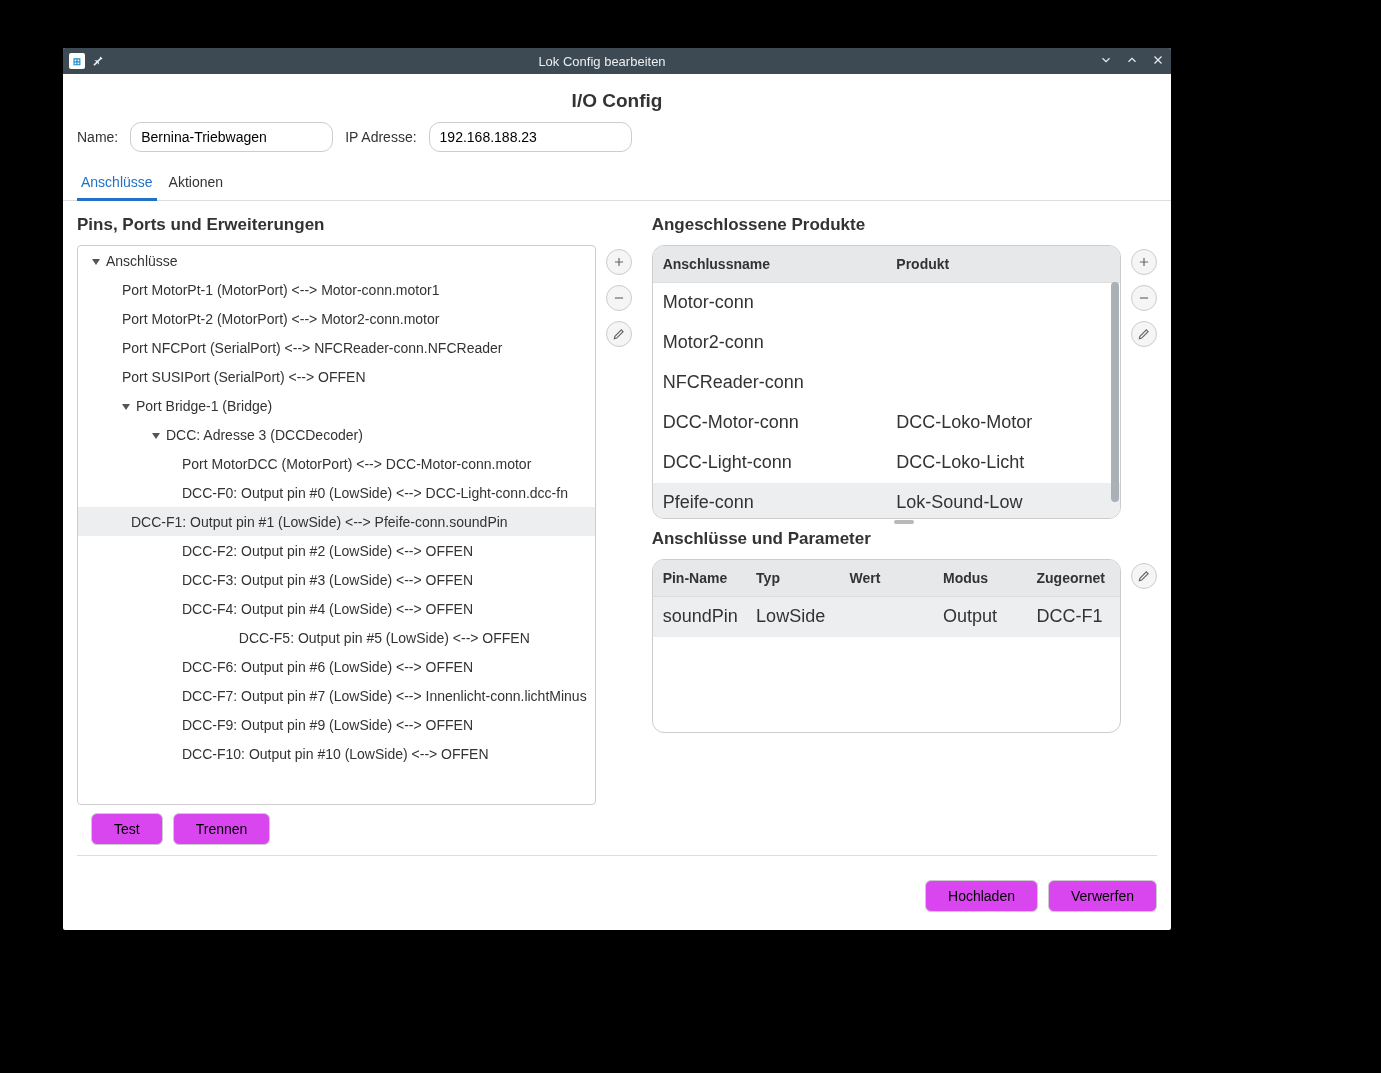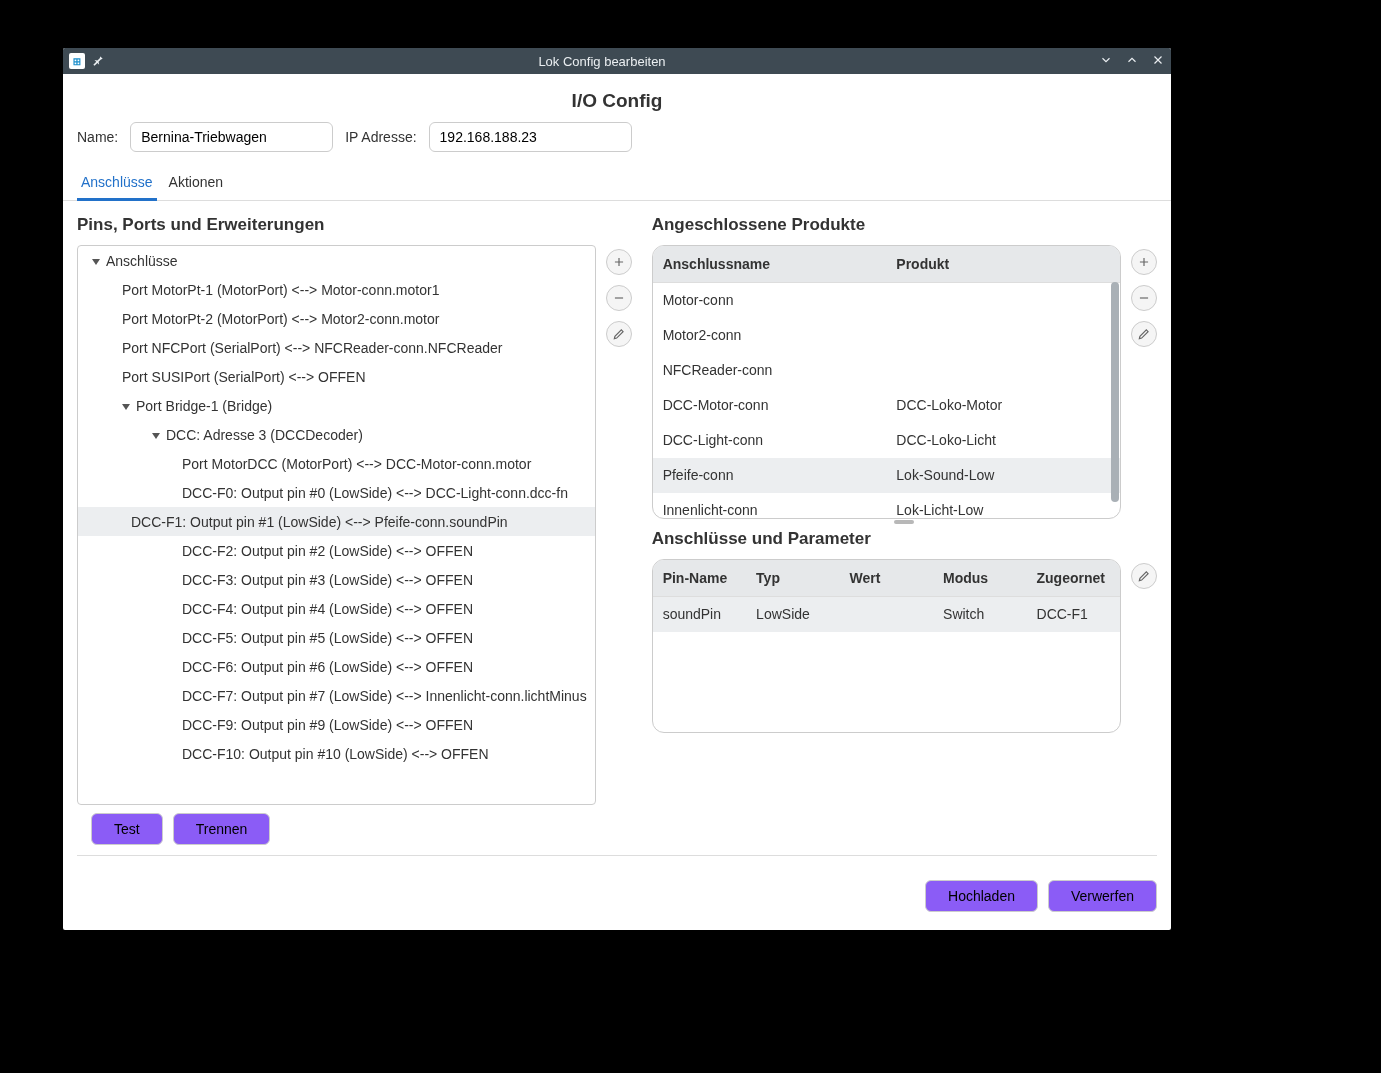--- a/index.html
+++ b/index.html
@@ -51,21 +51,21 @@
   }
   .form-row {
     display: flex;
     align-items: center;
     gap: 12px;
     padding: 0 14px 14px;
   }
   .form-row label { font-size: 14px; }
   .text-input {
     border: 1px solid #ccc;
-    border-radius: 6px;
+    border-radius: 11px;
     padding: 6px 10px;
     font-size: 14px;
     min-width: 150px;
   }
   .tabs {
     display: flex;
     padding: 0 14px;
     border-bottom: 1px solid #ddd;
     gap: 8px;
   }
@@ -145,21 +145,21 @@
   .tbl th {
     background: #e6e8ea;
     text-align: left;
     font-weight: 600;
     padding: 10px 10px;
     font-size: 14px;
     border-bottom: 1px solid #ddd;
   }
   .tbl td {
     padding: 9px 10px;
-    font-size: 14px;
+    font-size: 18px;
     border-bottom: 1px solid #eee0;
   }
   .tbl tr.selected td { background: #eceef0; }
   .right-block { display:flex; align-items:flex-start; gap:10px; }
   .right-main { flex:1; min-width:0; }
   .right-side-col { display:flex; flex-direction:column; gap:10px; padding-top: 4px; }
   .bottom-split {
     height: 6px;
     display: flex;
     justify-content: center;
@@ -171,21 +171,21 @@
     border-radius: 2px;
   }
   .action-row {
     display: flex;
     gap: 10px;
     padding: 8px 14px 0;
   }
   .btn {
     border: 1px solid #ccc;
     border-radius: 6px;
-    background: #8b5cf6;
+    background: #d946ef;
     padding: 7px 22px;
     font-size: 14px;
     cursor: pointer;
   }
   .footer {
     border-top: 1px solid #ddd;
     margin: 20px 14px 0;
     padding: 24px 0 18px;
     display: flex;
     justify-content: flex-end;
@@ -260,21 +260,21 @@
                 <div class="tree-item" style="padding-left: 44px;"><span>Port NFCPort (SerialPort) &lt;--&gt; NFCReader-conn.NFCReader</span></div>
                 <div class="tree-item" style="padding-left: 44px;"><span>Port SUSIPort (SerialPort) &lt;--&gt; OFFEN</span></div>
                 <div class="tree-item" style="padding-left: 44px;"><span class="caret"></span><span>Port Bridge-1 (Bridge)</span></div>
                 <div class="tree-item" style="padding-left: 74px;"><span class="caret"></span><span>DCC: Adresse 3 (DCCDecoder)</span></div>
                 <div class="tree-item" style="padding-left: 104px;"><span>Port MotorDCC (MotorPort) &lt;--&gt; DCC-Motor-conn.motor</span></div>
                 <div class="tree-item" style="padding-left: 104px;"><span>DCC-F0: Output pin #0 (LowSide) &lt;--&gt; DCC-Light-conn.dcc-fn</span></div>
                 <div class="tree-item selected" style="padding-left: 53px;"><span>DCC-F1: Output pin #1 (LowSide) &lt;--&gt; Pfeife-conn.soundPin</span></div>
                 <div class="tree-item" style="padding-left: 104px;"><span>DCC-F2: Output pin #2 (LowSide) &lt;--&gt; OFFEN</span></div>
                 <div class="tree-item" style="padding-left: 104px;"><span>DCC-F3: Output pin #3 (LowSide) &lt;--&gt; OFFEN</span></div>
                 <div class="tree-item" style="padding-left: 104px;"><span>DCC-F4: Output pin #4 (LowSide) &lt;--&gt; OFFEN</span></div>
-                <div class="tree-item" style="padding-left: 104px;"><span>DCC-F5: Output pin #5 (LowSide) &lt;--&gt; OFFEN</span></div>
+                <div class="tree-item" style="padding-left: 104px; text-align: center;"><span>DCC-F5: Output pin #5 (LowSide) &lt;--&gt; OFFEN</span></div>
                 <div class="tree-item" style="padding-left: 104px;"><span>DCC-F6: Output pin #6 (LowSide) &lt;--&gt; OFFEN</span></div>
                 <div class="tree-item" style="padding-left: 104px;"><span>DCC-F7: Output pin #7 (LowSide) &lt;--&gt; Innenlicht-conn.lichtMinus</span></div>
                 <div class="tree-item" style="padding-left: 104px;"><span>DCC-F9: Output pin #9 (LowSide) &lt;--&gt; OFFEN</span></div>
                 <div class="tree-item" style="padding-left: 104px;"><span>DCC-F10: Output pin #10 (LowSide) &lt;--&gt; OFFEN</span></div>
               </div>
           </div>
           <div class="action-row">
             <button class="btn">Test</button>
             <button class="btn">Trennen</button>
           </div>
@@ -383,21 +383,21 @@
                   <th style="width:20%">Wert</th>
                   <th style="width:20%">Modus</th>
                   <th style="width:20%">Zugeornet</th>
                 </tr>
                   </thead>
                 <tbody id="params-body">
                     <tr class="selected">
                       <td>soundPin</td>
                       <td>LowSide</td>
                       <td></td>
-                      <td>Switch</td>
+                      <td>Output</td>
                       <td>DCC-F1</td>
                     </tr>
                   </tbody>
               </table>
             </div>
           </div>
           <div class="right-side-col">
             <div class="circle-btn">
               <svg viewBox="0 0 24 24" stroke="currentColor" stroke-width="2" fill="none">
                   <path d="M4 20l4-1 11-11-3-3L5 16l-1 4z"></path>

